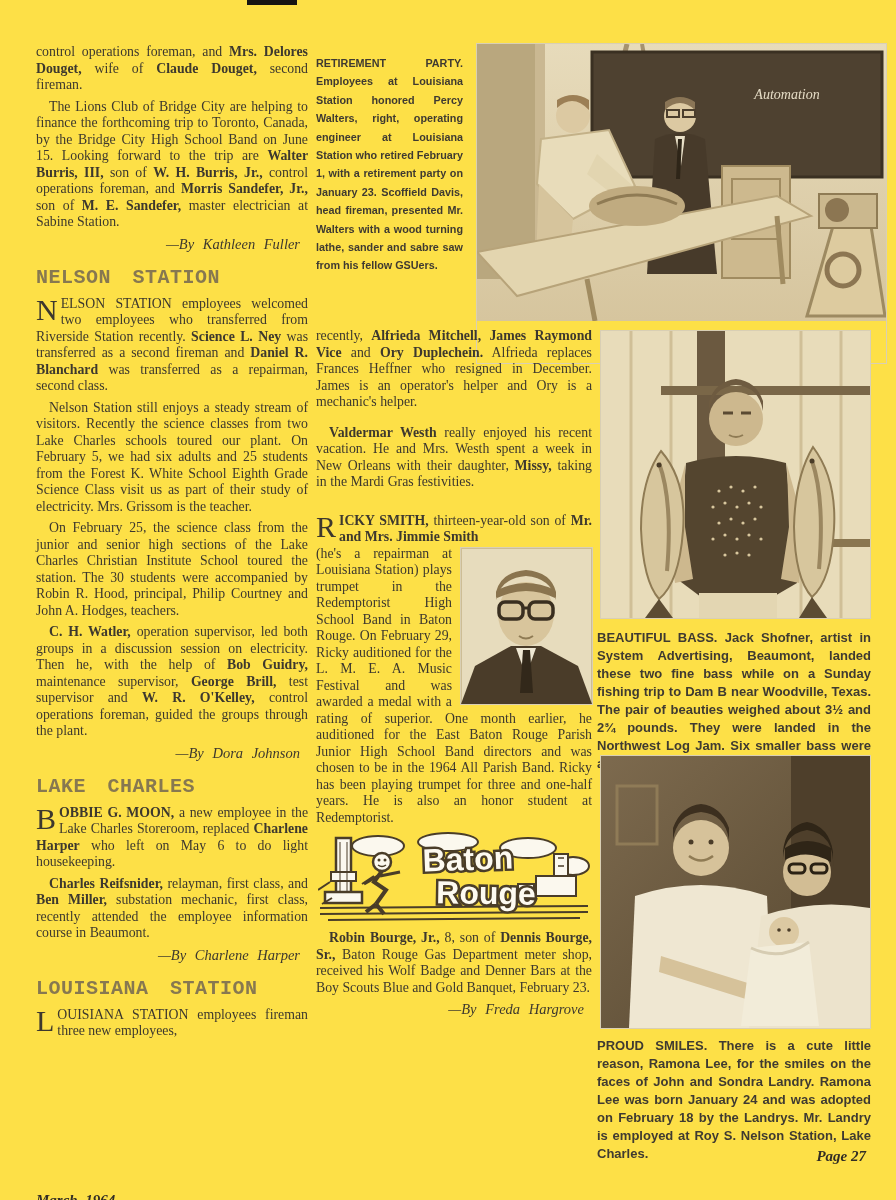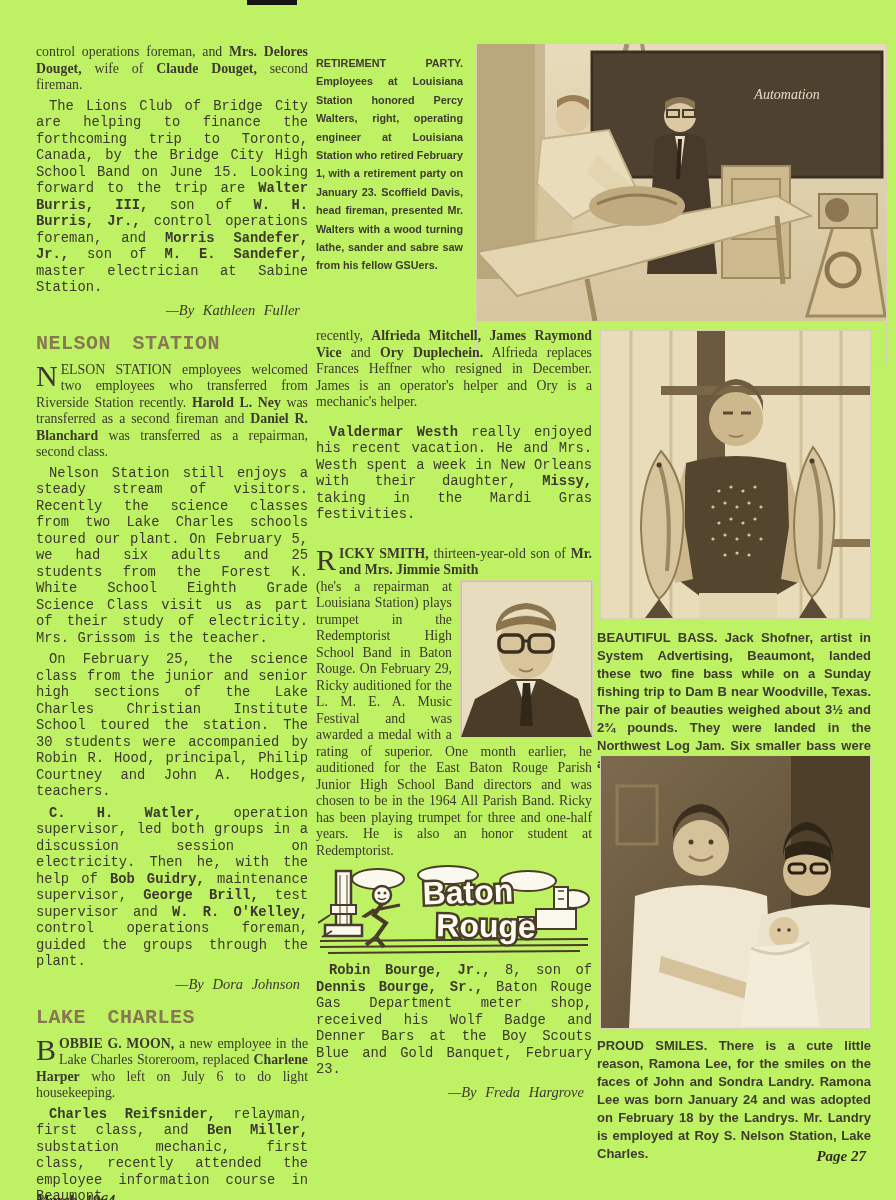--- a/index.html
+++ b/index.html
@@ -1,29 +1,29 @@
 <!DOCTYPE html>
 <html><head>
 <meta charset="utf-8">
 <style>
   html,body{margin:0;padding:0;background:#fdfcf8;}
-  .canvas{position:relative;width:896px;height:1200px;background:#bef264;overflow:hidden;
+  .canvas{position:relative;width:896px;height:1200px;background:#fde047;overflow:hidden;
           font-family:"Liberation Serif",serif;color:#3d382e;}
   .scan-mark{position:absolute;left:247px;top:0;width:50px;height:5px;background:#171512;}
 
   
   .col{position:absolute;}
   .left-col{left:36px;top:44px;width:272px;}
   .mid-cap{left:316px;top:54px;width:147px;}
   .mid-col{left:316px;top:328px;width:276px;}
   .cap-bass{left:597px;top:629px;width:274px;}
   .cap-smiles{left:597px;top:1037px;width:274px;}
 
   p.body{font-size:13.8px;line-height:16.5px;text-align:justify;margin:0 0 5px 0;}
-  p.ind{text-indent:13px;font-family:Liberation Mono, monospace;}
+  p.ind{text-indent:13px;}
   .b{font-weight:bold;}
   .dropcap{float:left;font-size:30px;line-height:24px;padding:2px 3px 0 0;font-weight:normal;}
 
   h2.section{font-family:Liberation Mono, monospace;font-weight:800;font-size:20px;
              letter-spacing:.5px;word-spacing:9px;color:#877850;margin:13px 0 7px 0;}
 
   .byline{font-style:italic;font-size:14.5px;text-align:right;padding-right:8px;
           word-spacing:5px;margin:2px 0 9px 0;color:#3d382e;}
 
   .caption{font-family:"Liberation Sans",sans-serif;font-weight:700;color:#3f3a31;
@@ -53,28 +53,28 @@
 <div class="canvas">
 
   <div class="scan-mark"></div>
 
   <div class="col left-col">
     <p class="body"><span>control operations foreman, and </span><span class="b">Mrs. Delores Douget,</span><span> wife of </span><span class="b">Claude Douget,</span><span> second fireman.</span></p>
     <p class="body ind"><span>The Lions Club of Bridge City are helping to finance the forthcoming trip to Toronto, Canada, by the Bridge City High School Band on June 15. Looking forward to the trip are </span><span class="b">Walter Burris, III,</span><span> son of </span><span class="b">W. H. Burris, Jr.,</span><span> control operations foreman, and </span><span class="b">Morris Sandefer, Jr.,</span><span> son of </span><span class="b">M. E. Sandefer,</span><span> master electrician at Sabine Station.</span></p>
     <div class="byline">—By Kathleen Fuller</div>
 
     <h2 class="section">NELSON STATION</h2>
-    <p class="body"><span class="dropcap">N</span><span>ELSON STATION employees welcomed two employees who transferred from Riverside Station recently. </span><span class="b">Harold L. Ney</span><span> was transferred as a second fireman and </span><span class="b">Daniel R. Blanchard</span><span> was transferred as a repairman, second class.</span></p>
+    <p class="body"><span class="dropcap">N</span><span>ELSON STATION employees welcomed two employees who transferred from Riverside Station recently. </span><span class="b">Science L. Ney</span><span> was transferred as a second fireman and </span><span class="b">Daniel R. Blanchard</span><span> was transferred as a repairman, second class.</span></p>
     <p class="body ind"><span>Nelson Station still enjoys a steady stream of visitors. Recently the science classes from two Lake Charles schools toured our plant. On February 5, we had six adults and 25 students from the Forest K. White School Eighth Grade Science Class visit us as part of their study of electricity. Mrs. Grissom is the teacher.</span></p>
     <p class="body ind"><span>On February 25, the science class from the junior and senior high sections of the Lake Charles Christian Institute School toured the station. The 30 students were accompanied by Robin R. Hood, principal, Philip Courtney and John A. Hodges, teachers.</span></p>
     <p class="body ind"><span class="b">C. H. Watler,</span><span> operation supervisor, led both groups in a discussion session on electricity. Then he, with the help of </span><span class="b">Bob Guidry,</span><span> maintenance supervisor, </span><span class="b">George Brill,</span><span> test supervisor and </span><span class="b">W. R. O'Kelley,</span><span> control operations foreman, guided the groups through the plant.</span></p>
     <div class="byline">—By Dora Johnson</div>
 
     <h2 class="section">LAKE CHARLES</h2>
-    <p class="body"><span class="dropcap">B</span><span class="b">OBBIE G. MOON,</span><span> a new employee in the Lake Charles Storeroom, replaced </span><span class="b">Charlene Harper</span><span> who left on July 6 to do light housekeeping.</span></p>
+    <p class="body"><span class="dropcap">B</span><span class="b">OBBIE G. MOON,</span><span> a new employee in the Lake Charles Storeroom, replaced </span><span class="b">Charlene Harper</span><span> who left on May 6 to do light housekeeping.</span></p>
     <p class="body ind"><span class="b">Charles Reifsnider,</span><span> relayman, first class, and </span><span class="b">Ben Miller,</span><span> substation mechanic, first class, recently attended the employee information course in Beaumont.</span></p>
     <div class="byline">—By Charlene Harper</div>
 
     <h2 class="section">LOUISIANA STATION</h2>
     <p class="body"><span class="dropcap">L</span><span>OUISIANA STATION employees fireman three new employees,</span></p>
   </div>
 
   <div class="col mid-cap caption tall">RETIREMENT PARTY. Employees at Louisiana Station honored Percy Walters, right, operating engineer at Louisiana Station who retired February 1, with a retirement party on January 23. Scoffield Davis, head fireman, presented Mr. Walters with a wood turning lathe, sander and sabre saw from his fellow GSUers.</div>
 
   <div class="photo photo-retirement">

